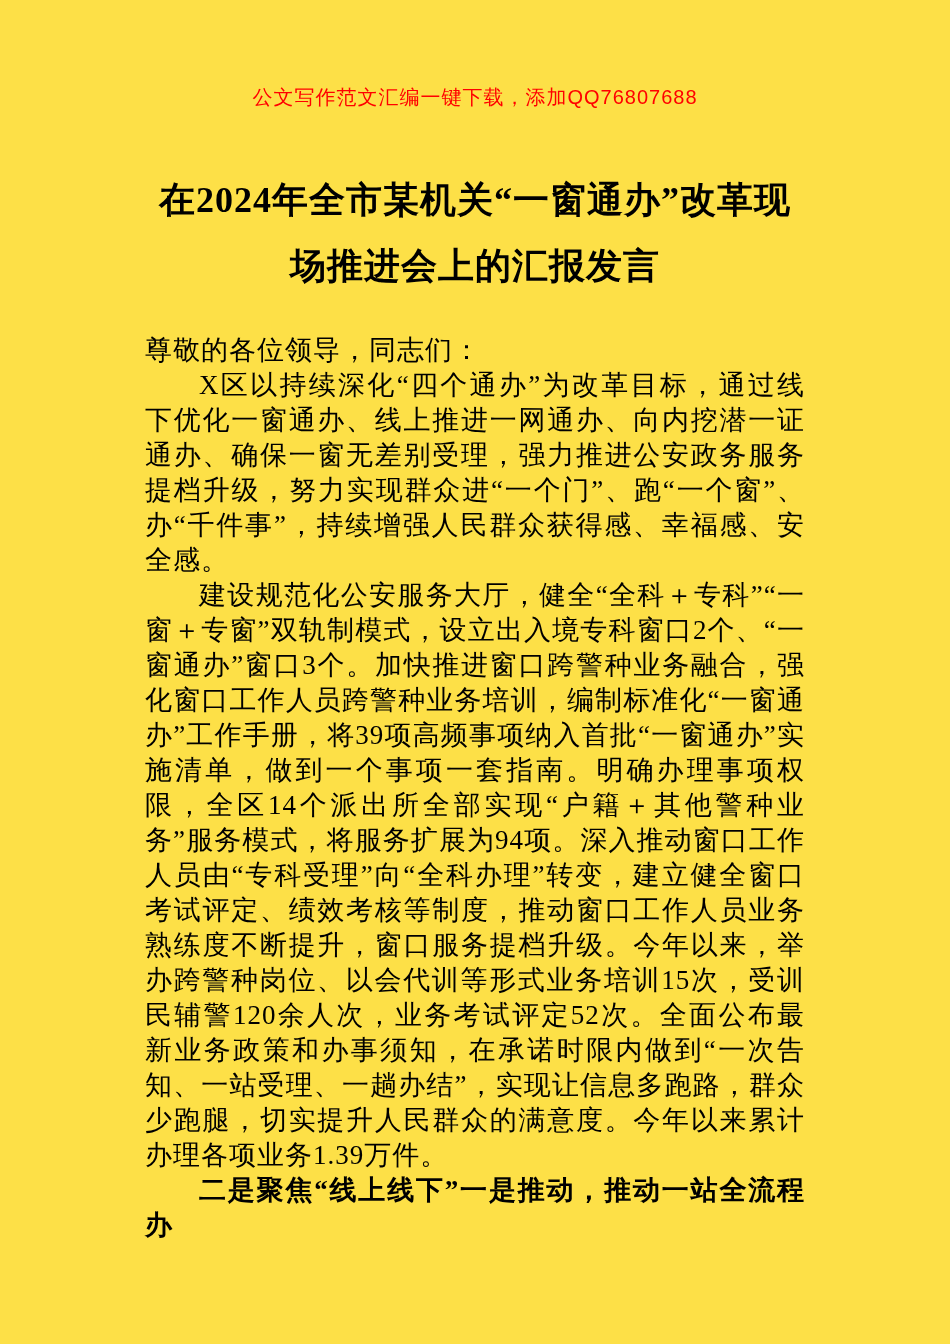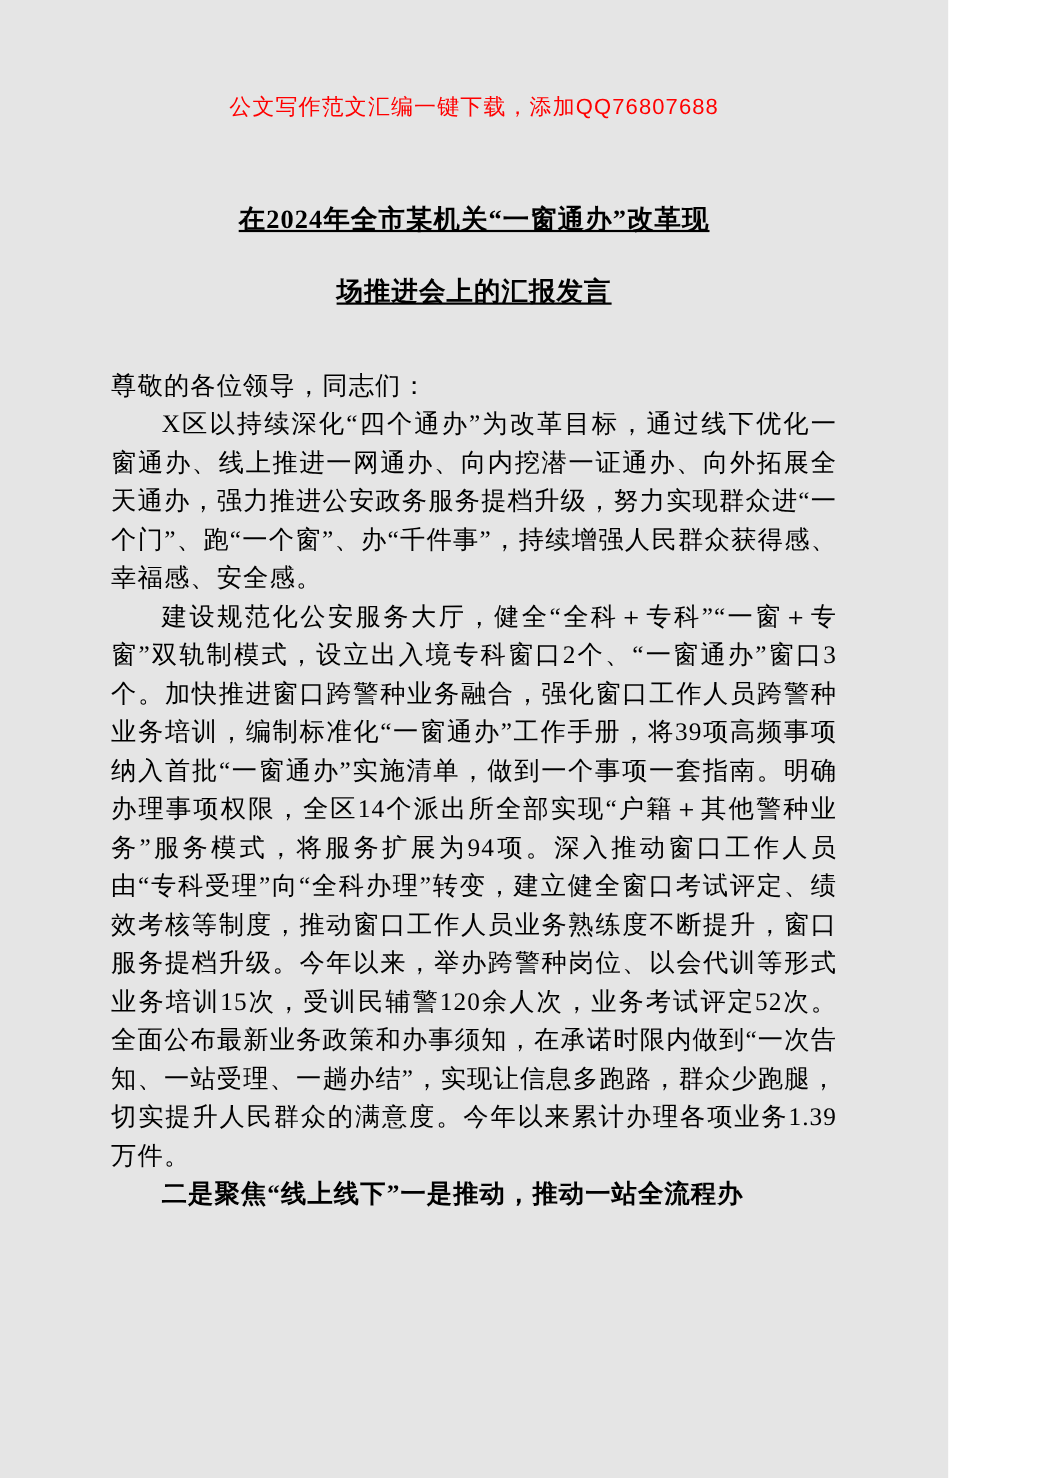--- a/index.html
+++ b/index.html
@@ -9,49 +9,48 @@
   }
   body {
     width: 950px;
     height: 1344px;
     overflow: hidden;
     color: #000000;
     font-family: "Liberation Serif", "DejaVu Serif", serif;
   }
   .page {
     position: relative;
-    width: 862px;
+    width: 950px;
     height: 1344px;
-    background: #e5e5e5;
+    background: #fde047;
   }
   .promo {
     padding-top: 84px;
     text-align: center;
     color: #ff0000;
     font-size: 20px;
     letter-spacing: 1px;
     font-family: "Liberation Sans", "DejaVu Sans", sans-serif;
   }
   .title {
     margin: 56px auto 0 auto;
     width: 700px;
     text-align: center;
-    font-size: 24px;
+    font-size: 36px;
     font-weight: 700;
     line-height: 66px;
     letter-spacing: 1px;
-    text-decoration: underline;
   }
   .title-line {
     display: block;
   }
   .body-text {
     width: 660px;
     margin: 34px auto 0 auto;
-    font-size: 23px;
+    font-size: 27px;
     line-height: 35px;
     letter-spacing: 1px;
     text-align: justify;
   }
   .para {
     margin: 0;
     text-indent: 2em;
   }
   .para.salutation {
     text-indent: 0;
@@ -67,18 +66,18 @@
 
   <div class="promo">公文写作范文汇编一键下载，添加QQ76807688</div>
 
   <h1 class="title">
     <span class="title-line">在2024年全市某机关“一窗通办”改革现</span>
     <span class="title-line">场推进会上的汇报发言</span>
   </h1>
 
   <div class="body-text">
     <p class="para salutation">尊敬的各位领导，同志们：</p>
-    <p class="para">X区以持续深化“四个通办”为改革目标，通过线下优化一窗通办、线上推进一网通办、向内挖潜一证通办、向外拓展全天通办，强力推进公安政务服务提档升级，努力实现群众进“一个门”、跑“一个窗”、办“千件事”，持续增强人民群众获得感、幸福感、安全感。</p>
+    <p class="para">X区以持续深化“四个通办”为改革目标，通过线下优化一窗通办、线上推进一网通办、向内挖潜一证通办、确保一窗无差别受理，强力推进公安政务服务提档升级，努力实现群众进“一个门”、跑“一个窗”、办“千件事”，持续增强人民群众获得感、幸福感、安全感。</p>
     <p class="para">建设规范化公安服务大厅，健全“全科＋专科”“一窗＋专窗”双轨制模式，设立出入境专科窗口2个、“一窗通办”窗口3个。加快推进窗口跨警种业务融合，强化窗口工作人员跨警种业务培训，编制标准化“一窗通办”工作手册，将39项高频事项纳入首批“一窗通办”实施清单，做到一个事项一套指南。明确办理事项权限，全区14个派出所全部实现“户籍＋其他警种业务”服务模式，将服务扩展为94项。深入推动窗口工作人员由“专科受理”向“全科办理”转变，建立健全窗口考试评定、绩效考核等制度，推动窗口工作人员业务熟练度不断提升，窗口服务提档升级。今年以来，举办跨警种岗位、以会代训等形式业务培训15次，受训民辅警120余人次，业务考试评定52次。全面公布最新业务政策和办事须知，在承诺时限内做到“一次告知、一站受理、一趟办结”，实现让信息多跑路，群众少跑腿，切实提升人民群众的满意度。今年以来累计办理各项业务1.39万件。</p>
     <p class="para heading">二是聚焦“线上线下”一是推动，推动一站全流程办</p>
   </div>
 
 </div>
 
 </body></html>

